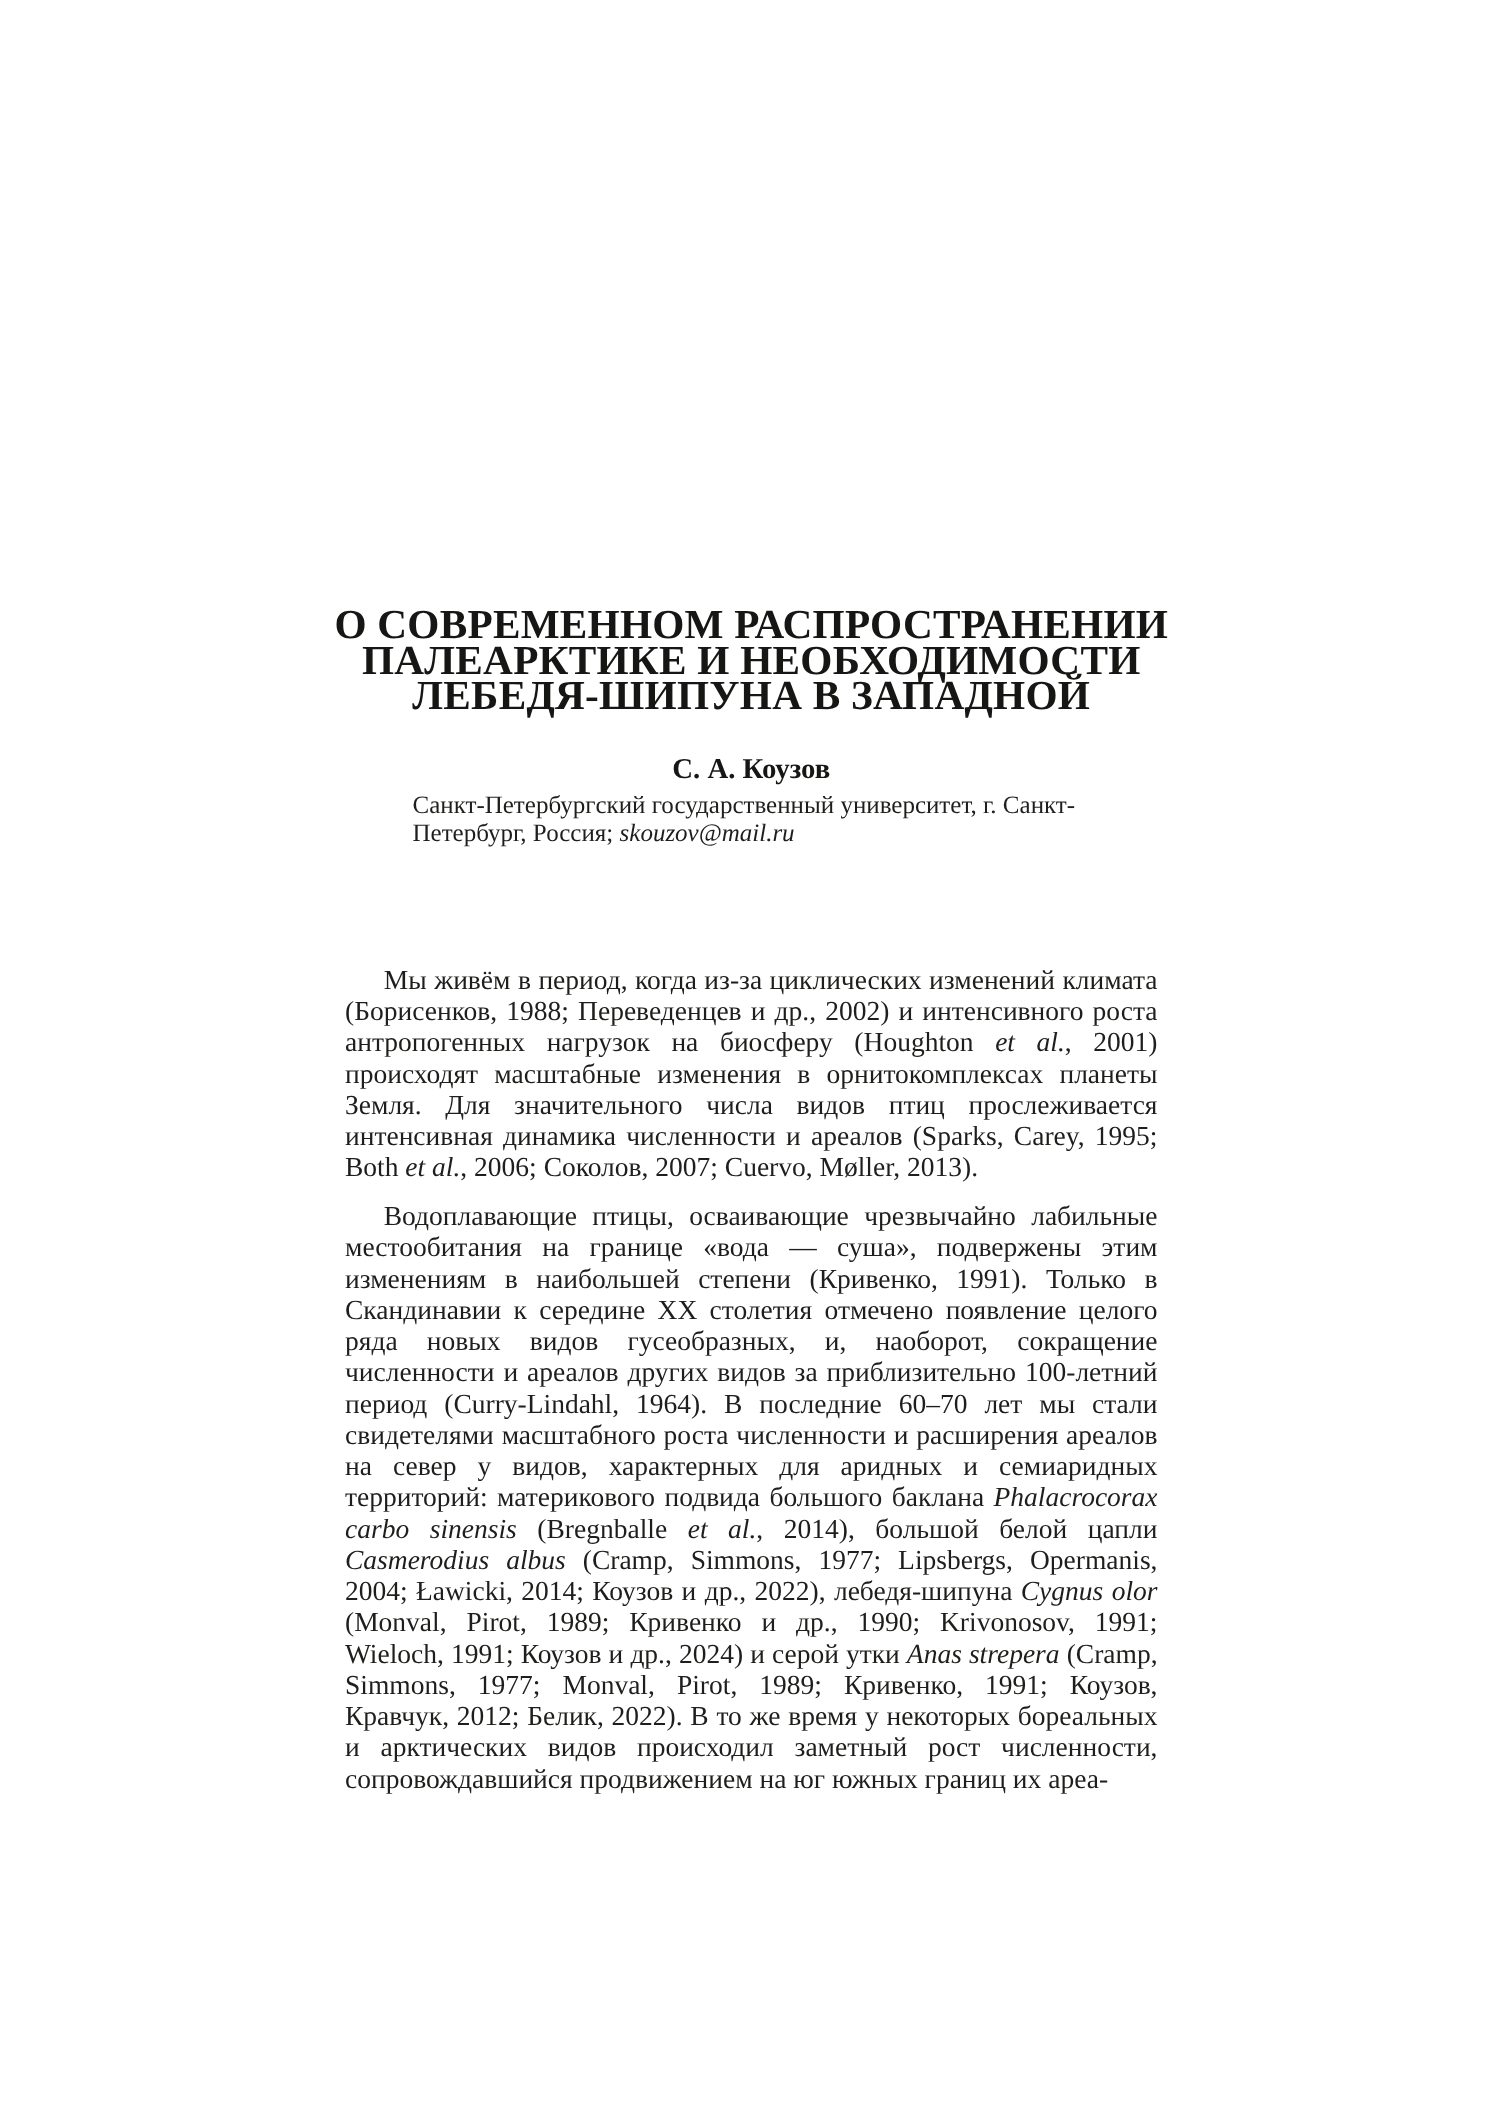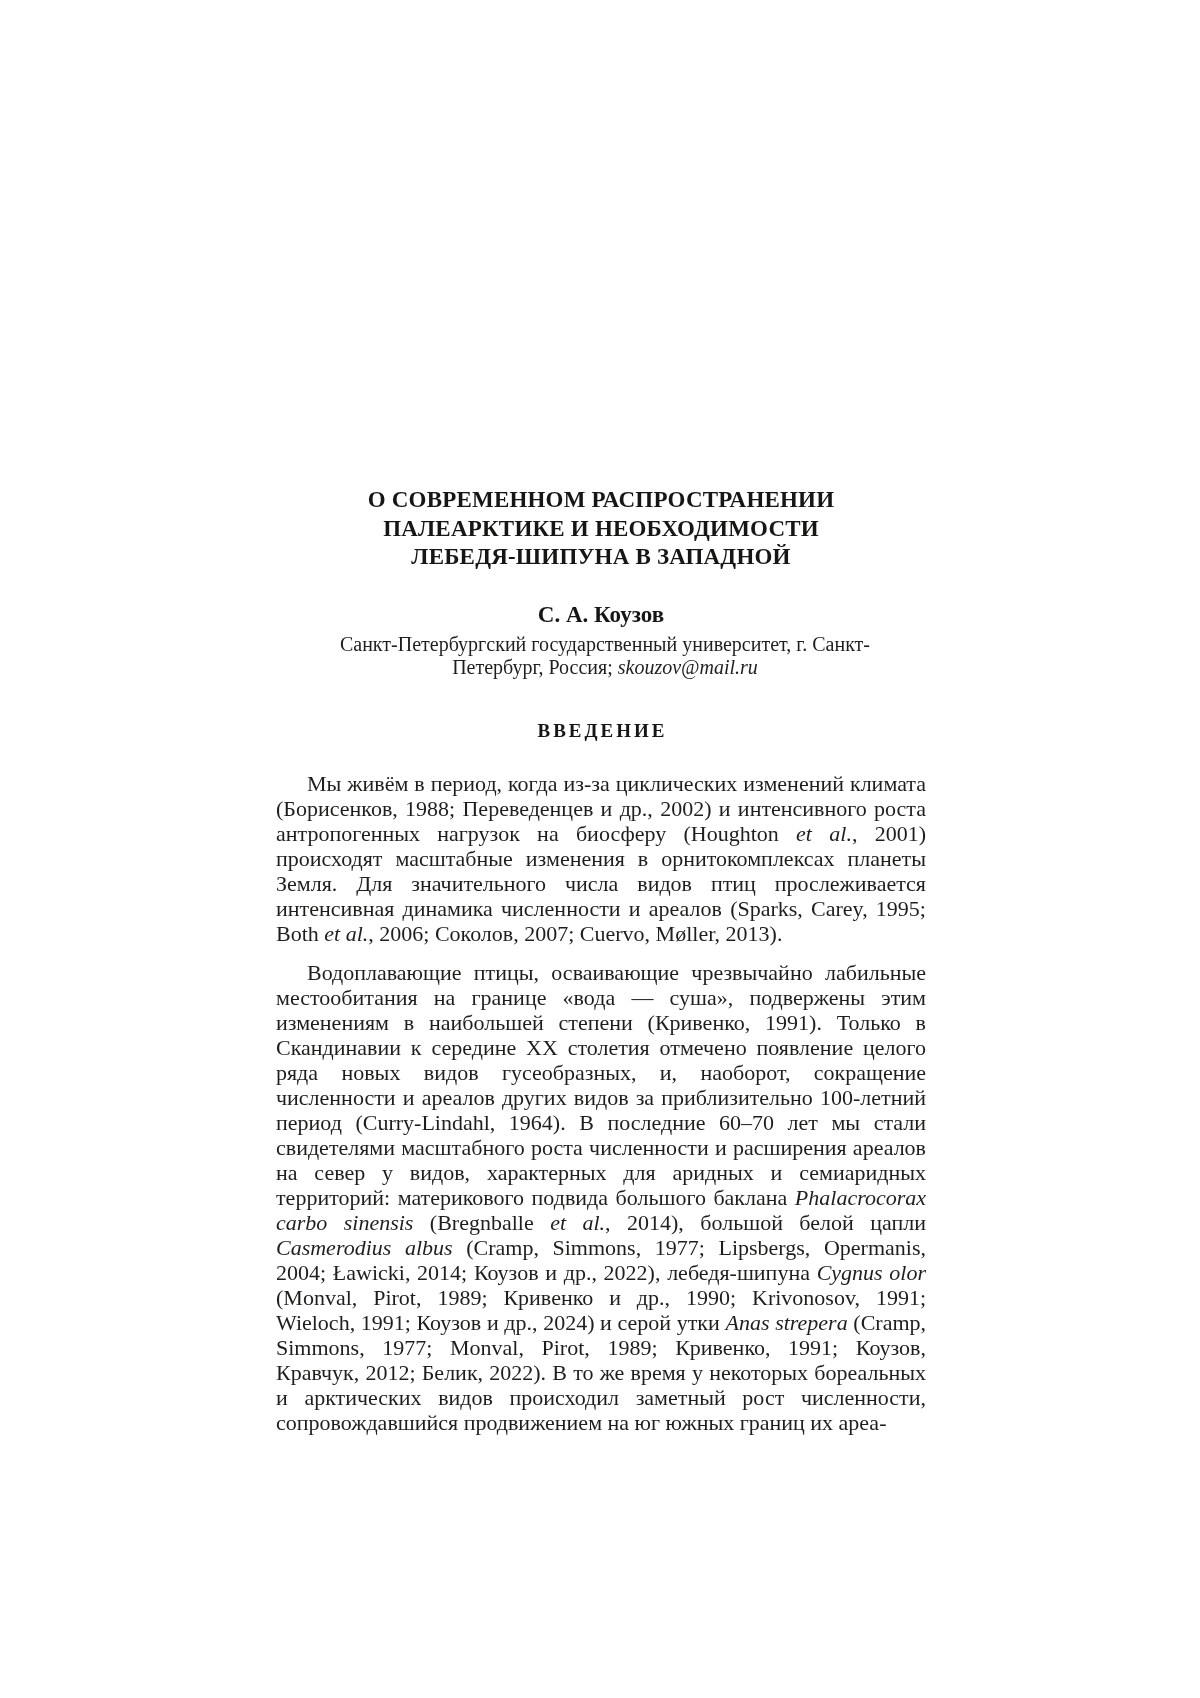--- a/index.html
+++ b/index.html
@@ -18,21 +18,21 @@
     color: var(--text, #1e1e1c);
     overflow: hidden;
   }
   .article-title {
     position: absolute;
     top: 486px;
     left: 262px;
     width: 678px;
     margin: 0;
     text-align: center;
-    font-size: 23px;
+    font-size: 33px;
     line-height: 28.5px;
     font-weight: 700;
     color: var(--title, #161614);
     letter-spacing: 0.2px;
   }
   .article-title .title-line {
     display: block;
   }
   .author {
     position: absolute;
@@ -45,21 +45,21 @@
     font-weight: 700;
     color: var(--title, #161614);
   }
   .affiliation {
     position: absolute;
     top: 633px;
     left: 330px;
     width: 550px;
     font-size: 20px;
     line-height: 22.5px;
-    text-align: center;
+    text-align: left;
   }
   .section-heading {
     position: absolute;
     top: 720px;
     left: 262px;
     width: 678px;
     margin: 0;
     text-align: center;
     font-size: 19px;
     line-height: 21px;
@@ -93,20 +93,19 @@
   <h1 class="article-title">
     <span class="title-line">О СОВРЕМЕННОМ РАСПРОСТРАНЕНИИ</span>
     <span class="title-line">ПАЛЕАРКТИКЕ И НЕОБХОДИМОСТИ</span>
     <span class="title-line">ЛЕБЕДЯ-ШИПУНА В ЗАПАДНОЙ</span>
   </h1>
 
   <div class="author">С. А. Коузов</div>
 
   <div class="affiliation"><span>Санкт-Петербургский государственный университет, г. Санкт-Петербург, Россия; </span><i>skouzov@mail.ru</i></div>
 
-  <h2 class="section-heading">ВВЕДЕНИЕ</h2>
 
   <div class="article-body">
     <p><span>Мы живём в период, когда из-за циклических изменений климата (Борисенков, 1988; Переведенцев и др., 2002) и интенсивного роста антропогенных нагрузок на биосферу (Houghton </span><i>et al.</i><span>, 2001) происходят масштабные изменения в орнитокомплексах планеты Земля. Для значительного числа видов птиц прослеживается интенсивная динамика численности и ареалов (Sparks, Carey, 1995; Both </span><i>et al.</i><span>, 2006; Соколов, 2007; Cuervo, Møller, 2013).</span></p>
     <p><span>Водоплавающие птицы, осваивающие чрезвычайно лабильные местообитания на границе «вода — суша», подвержены этим изменениям в наибольшей степени (Кривенко, 1991). Только в Скандинавии к середине XX столетия отмечено появление целого ряда новых видов гусеобразных, и, наоборот, сокращение численности и ареалов других видов за приблизительно 100-летний период (Curry-Lindahl, 1964). В последние 60–70 лет мы стали свидетелями масштабного роста численности и расширения ареалов на север у видов, характерных для аридных и семиаридных территорий: материкового подвида большого баклана </span><i>Phalacrocorax carbo sinensis</i><span> (Bregnballe </span><i>et al.</i><span>, 2014), большой белой цапли </span><i>Casmerodius albus</i><span> (Cramp, Simmons, 1977; Lipsbergs, Opermanis, 2004; Ławicki, 2014; Коузов и др., 2022), лебедя-шипуна </span><i>Cygnus olor</i><span> (Monval, Pirot, 1989; Кривенко и др., 1990; Krivonosov, 1991; Wieloch, 1991; Коузов и др., 2024) и серой утки </span><i>Anas strepera</i><span> (Cramp, Simmons, 1977; Monval, Pirot, 1989; Кривенко, 1991; Коузов, Кравчук, 2012; Белик, 2022). В то же время у некоторых бореальных и арктических видов происходил заметный рост численности, сопровождавшийся продвижением на юг южных границ их ареа-</span></p>
   </div>
 
 </div>
 
 </body></html>

